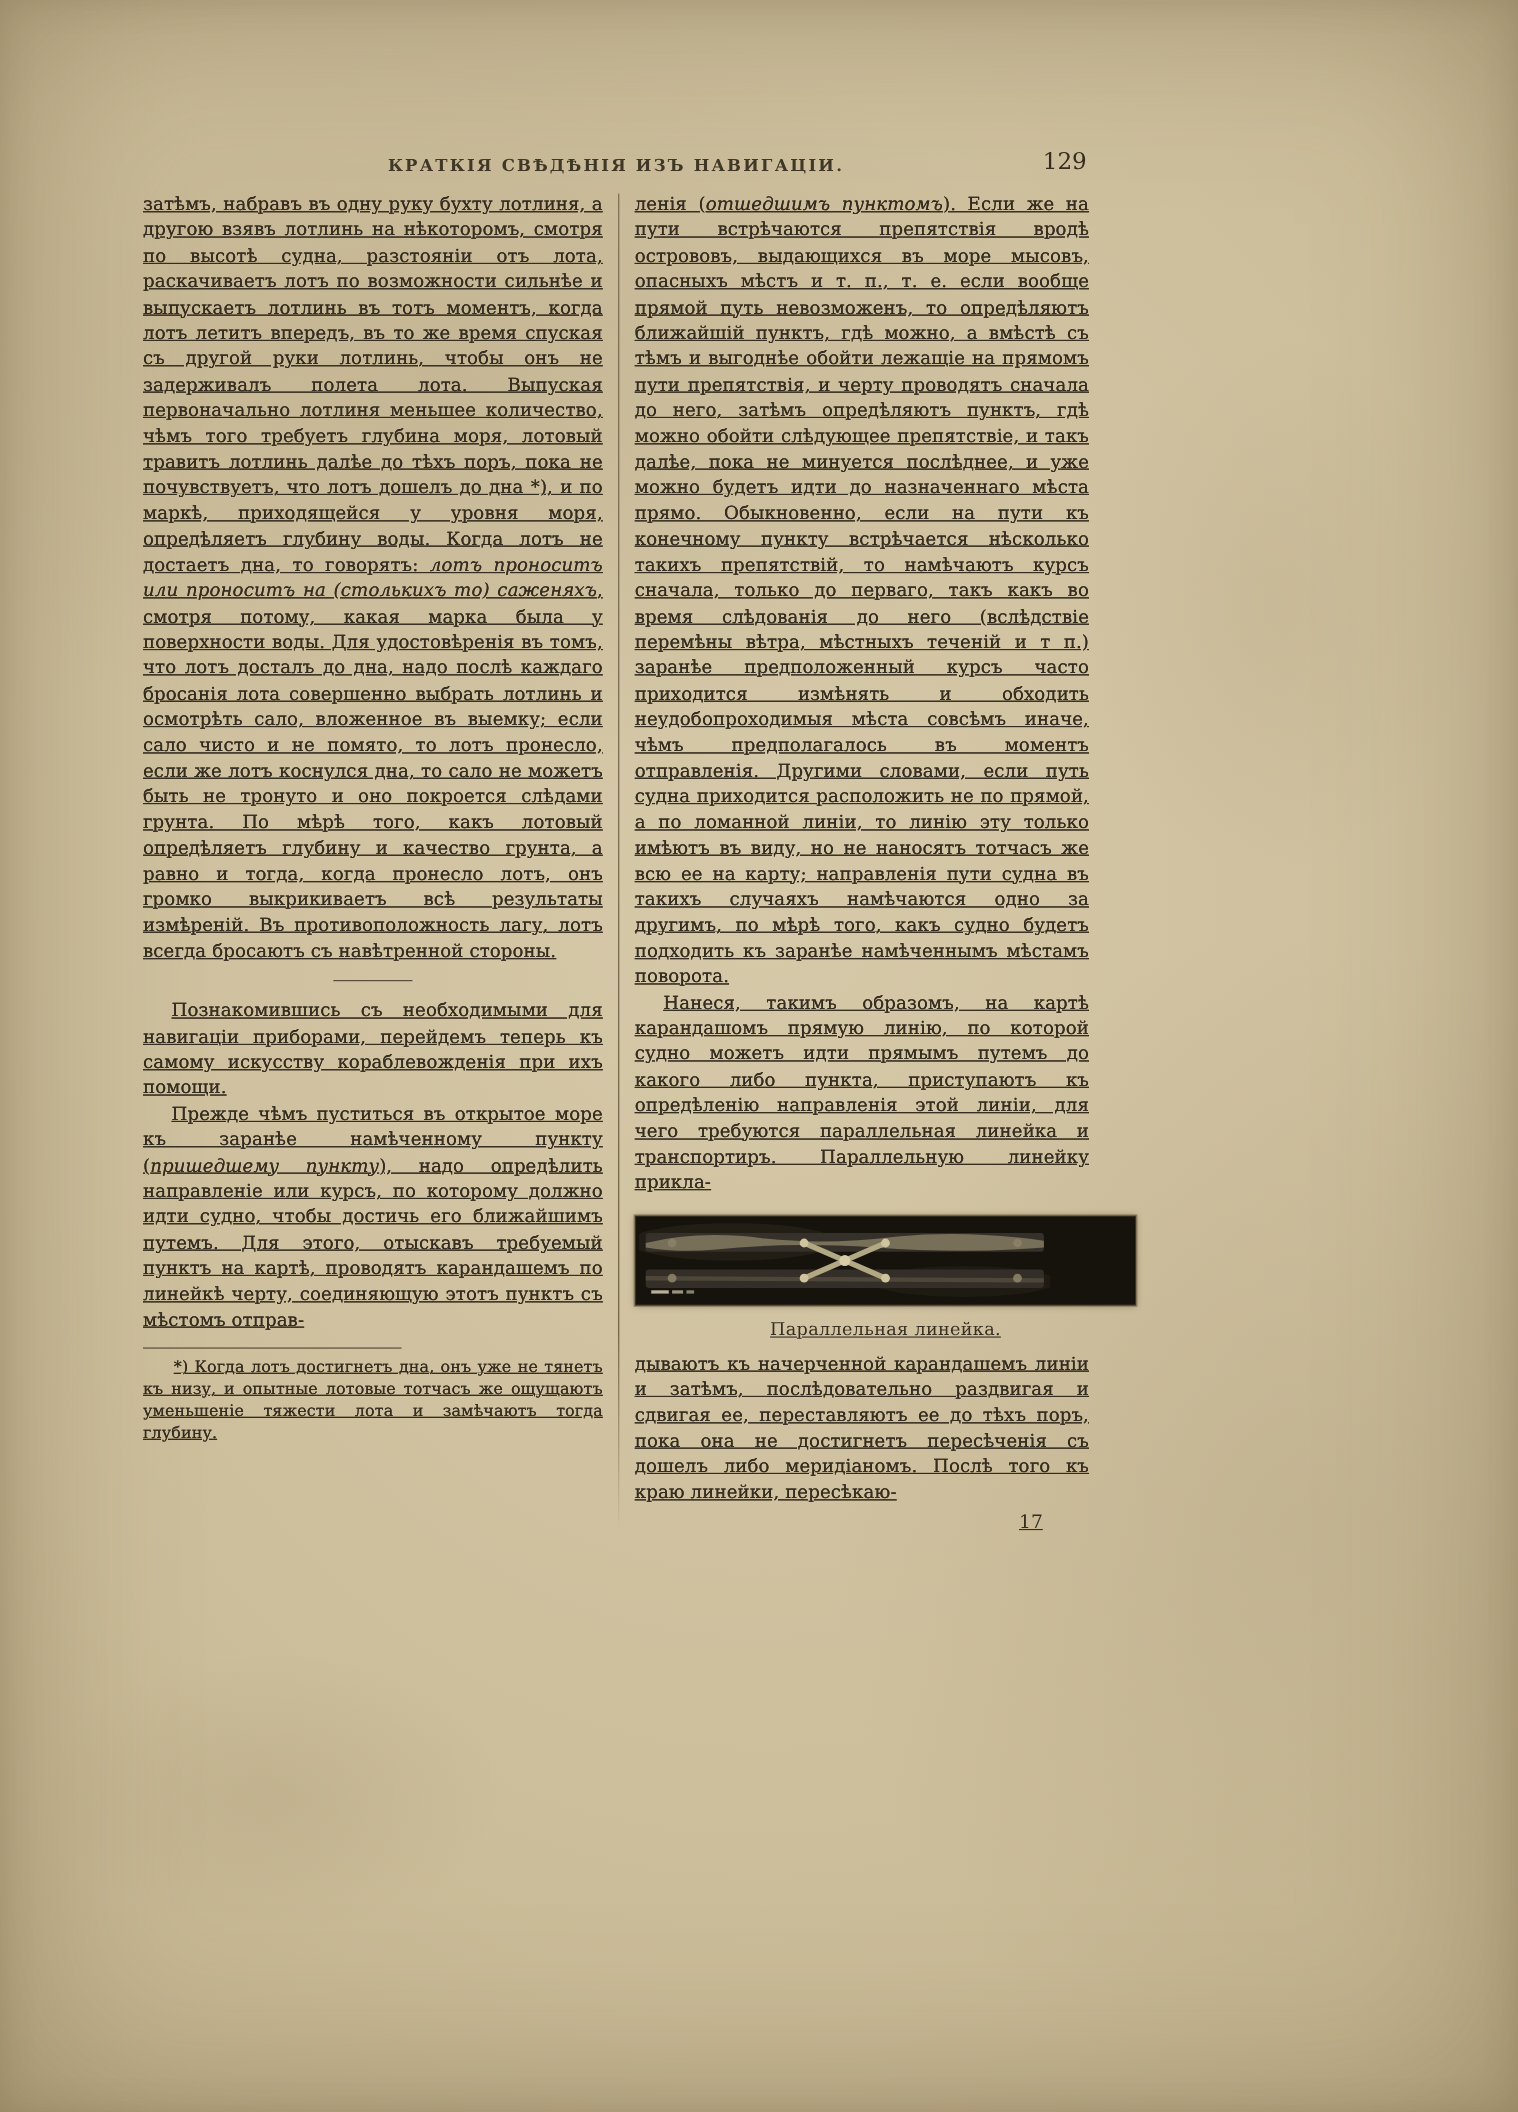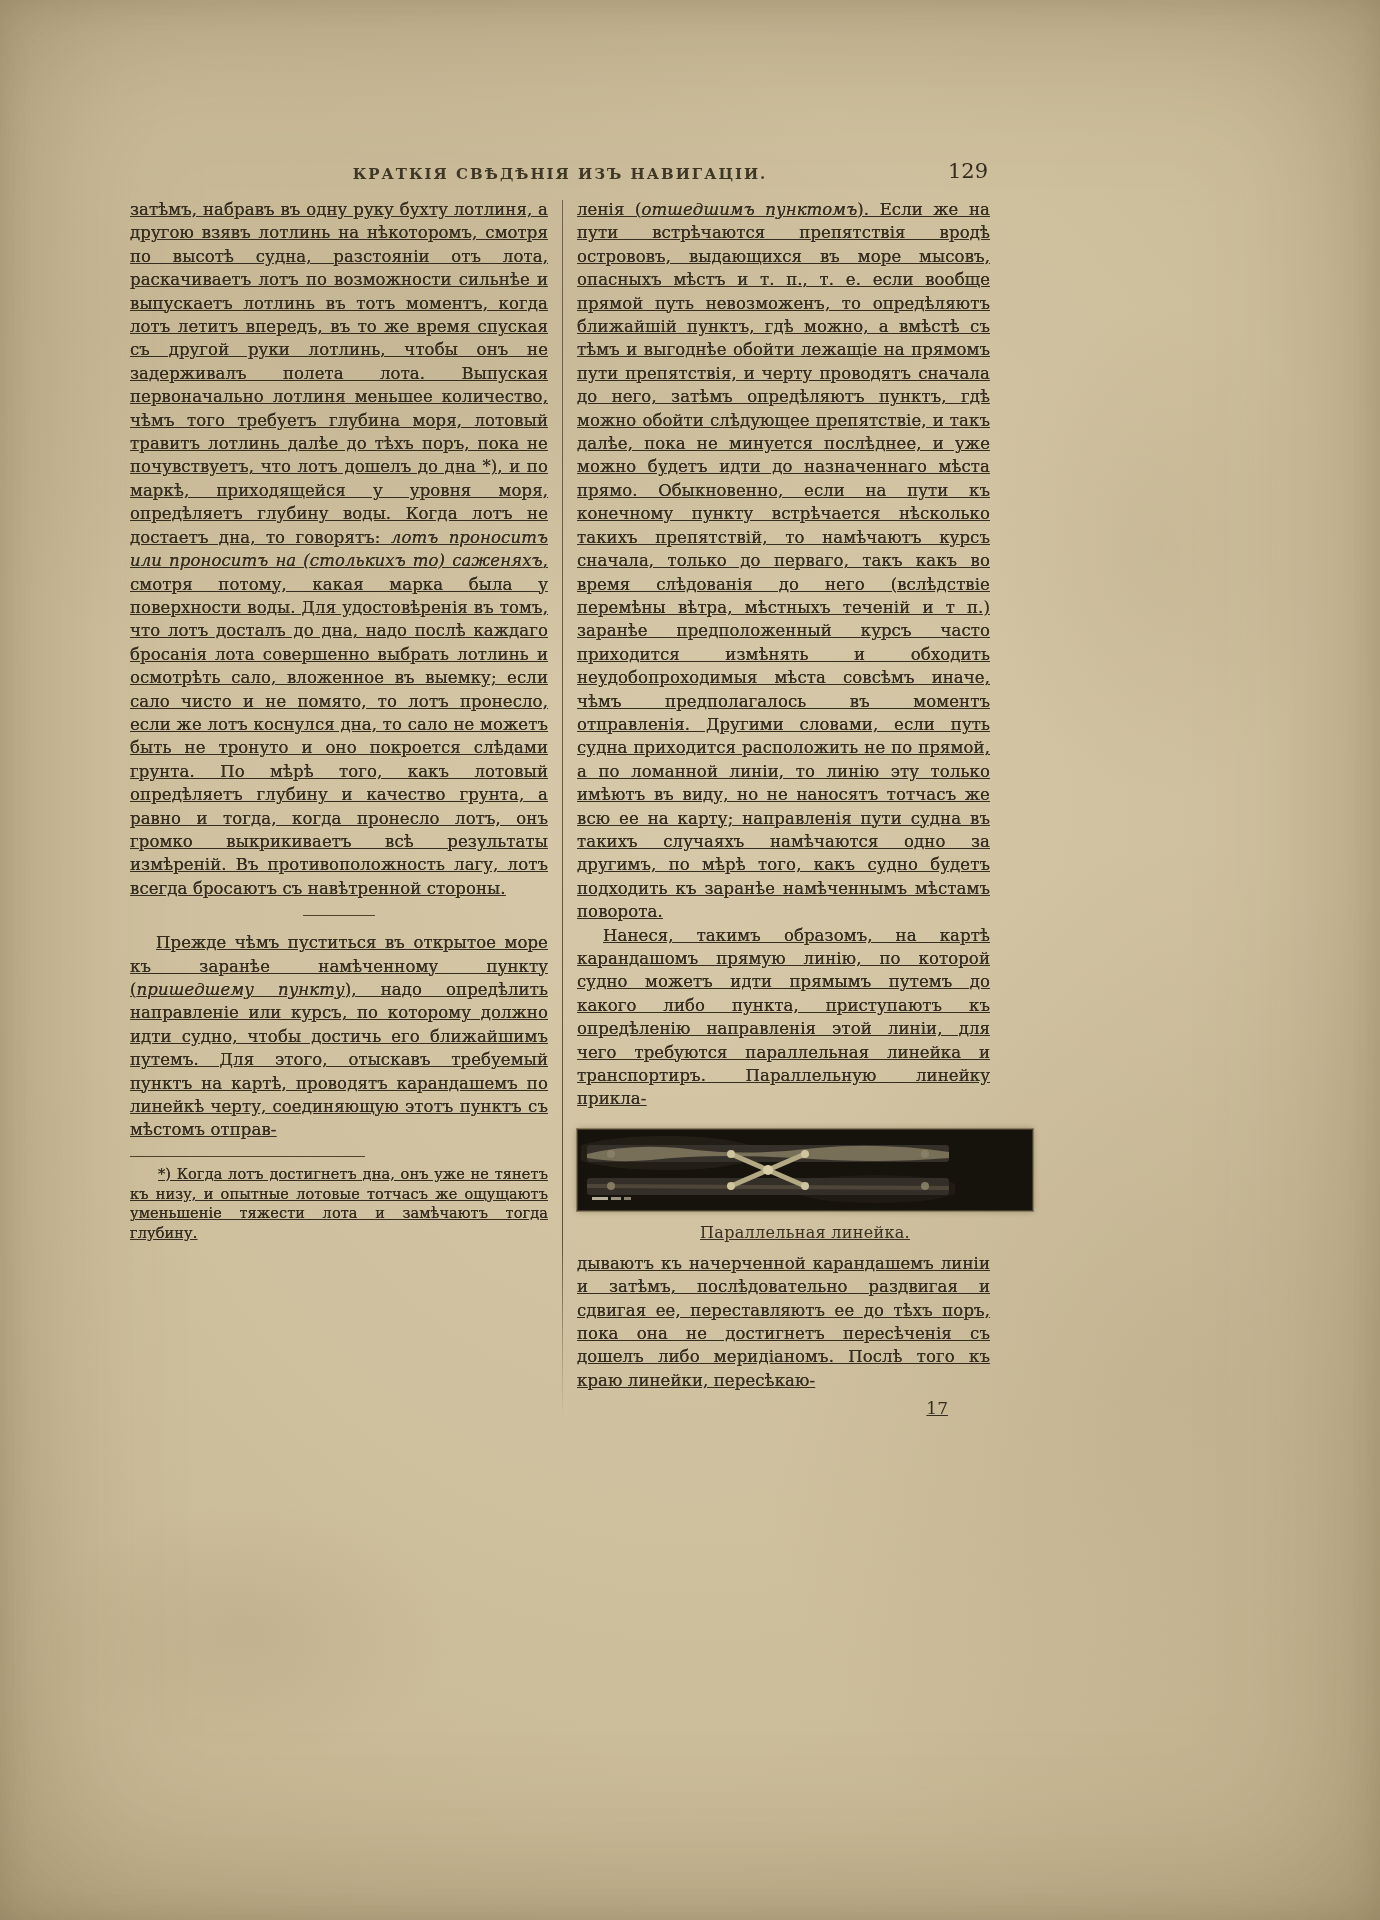--- a/index.html
+++ b/index.html
@@ -28,21 +28,21 @@
     pointer-events: none;
   }
   .stain.s1 { left: 40px; top: 1500px; width: 420px; height: 260px;
     background: radial-gradient(ellipse at center, rgba(110,90,55,.10), transparent 70%); }
   .stain.s2 { left: 980px; top: 300px; width: 360px; height: 500px;
     background: radial-gradient(ellipse at center, rgba(110,90,55,.08), transparent 70%); }
 
   .content {
     position: absolute;
     left: 130px;
-    top: 164px;
+    top: 140px;
     width: 860px;
   }
   .pagehead {
     position: relative;
     text-align: center;
     height: 34px;
   }
   .running-title {
     font-size: 15px;
     font-weight: bold;
@@ -137,20 +137,21 @@
       <span class="page-number">129</span>
     </div>
 
     <div class="columns">
 
       <div class="col col-left">
         <p class="noindent"><span>затѣмъ, набравъ въ одну руку бухту лотлиня, а другою взявъ лотлинь на нѣкоторомъ, смотря по высотѣ судна, разстояніи отъ лота, раскачиваетъ лотъ по возможности сильнѣе и выпускаетъ лотлинь въ тотъ моментъ, когда лотъ летитъ впередъ, въ то же время спуская съ другой руки лотлинь, чтобы онъ не задерживалъ полета лота. Выпуская первоначально лотлиня меньшее количество, чѣмъ того требуетъ глубина моря, лотовый травитъ лотлинь далѣе до тѣхъ поръ, пока не почувствуетъ, что лотъ дошелъ до дна *), и по маркѣ, приходящейся у уровня моря, опредѣляетъ глубину воды. Когда лотъ не достаетъ дна, то говорятъ: </span><i>лотъ проноситъ или проноситъ на (столькихъ то) саженяхъ</i><span>, смотря потому, какая марка была у поверхности воды. Для удостовѣренія въ томъ, что лотъ досталъ до дна, надо послѣ каждаго бросанія лота совершенно выбрать лотлинь и осмотрѣть сало, вложенное въ выемку; если сало чисто и не помято, то лотъ пронесло, если же лотъ коснулся дна, то сало не можетъ быть не тронуто и оно покроется слѣдами грунта. По мѣрѣ того, какъ лотовый опредѣляетъ глубину и качество грунта, а равно и тогда, когда пронесло лотъ, онъ громко выкрикиваетъ всѣ результаты измѣреній. Въ противоположность лагу, лотъ всегда бросаютъ съ навѣтренной стороны.</span></p>
 
         <div class="section-rule"></div>
 
+        <p>Познакомившись съ необходимыми для навигаціи приборами, перейдемъ теперь къ самому искусству кораблевожденія при ихъ помощи.</p>
 
         <p><span>Прежде чѣмъ пуститься въ открытое море къ заранѣе намѣченному пункту (</span><i>пришедшему пункту</i><span>), надо опредѣлить направленіе или курсъ, по которому должно идти судно, чтобы достичь его ближайшимъ путемъ. Для этого, отыскавъ требуемый пунктъ на картѣ, проводятъ карандашемъ по линейкѣ черту, соединяющую этотъ пунктъ съ мѣстомъ отправ-</span></p>
 
         <div class="footnote-rule"></div>
 
         <p class="footnote">*) Когда лотъ достигнетъ дна, онъ уже не тянетъ къ низу, и опытные лотовые тотчасъ же ощущаютъ уменьшеніе тяжести лота и замѣчаютъ тогда глубину.</p>
       </div>
 
       <div class="col-divider"></div>
 

